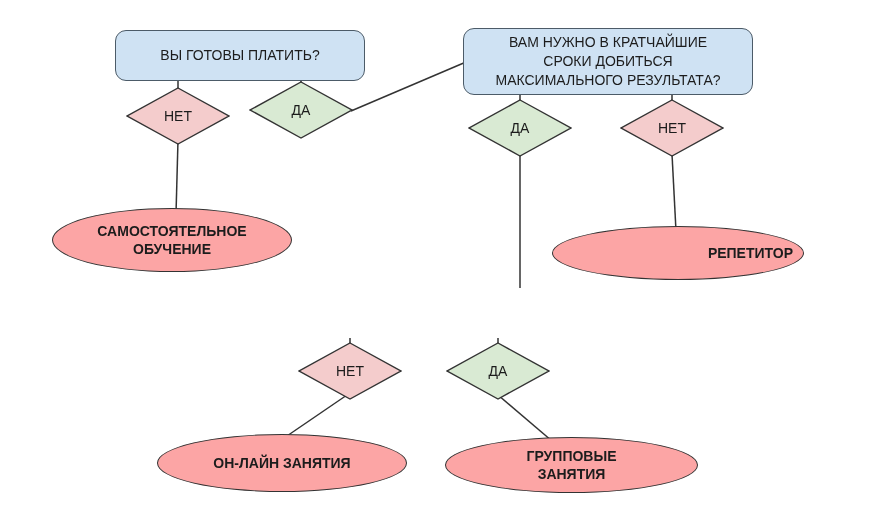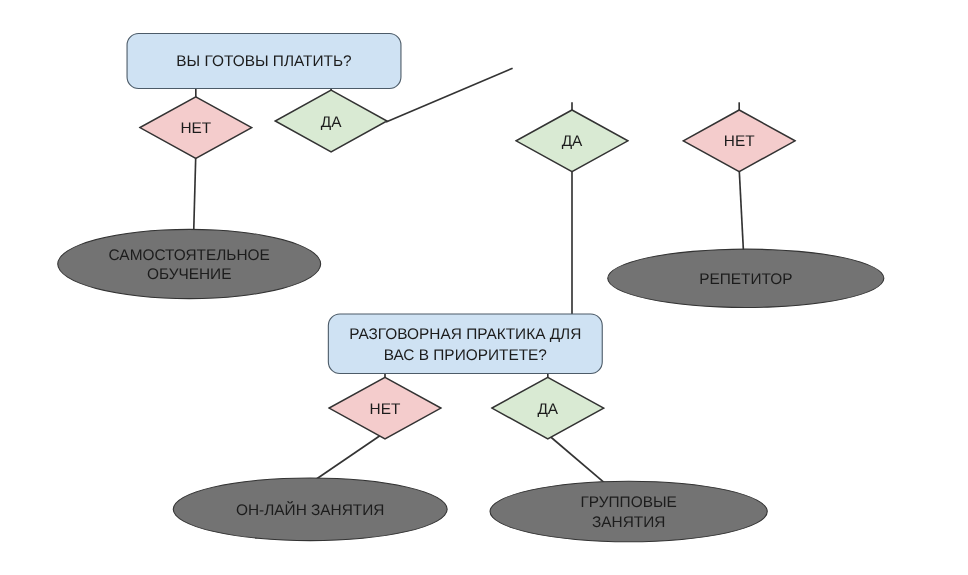--- a/index.html
+++ b/index.html
@@ -53,24 +53,24 @@
     left: 0; top: 0;
     width: 100%; height: 100%;
   }
   .diamond .label {
     position: relative;
     z-index: 1;
   }
   .diamond.no polygon { fill: #f4cccc; stroke: #333333; stroke-width: 1.4; }
   .diamond.yes polygon { fill: #d9ead3; stroke: #333333; stroke-width: 1.4; }
   .ellipse {
-    background: #737373;
+    background: #fca5a5;
     border: 1.5px solid #333333;
     border-radius: 50%;
-    font-weight: normal;
+    font-weight: bold;
     font-size: 14px;
     line-height: 1.3;
     white-space: pre-line;
     padding: 2px 10px;
   }
 </style>
 </head>
 <body>
 
 <div id="canvas">
@@ -87,25 +87,26 @@
     <line x1="350" y1="338" x2="350" y2="346"></line>
     <line x1="498" y1="338" x2="498" y2="346"></line>
     <line x1="347" y1="395" x2="284" y2="438"></line>
     <line x1="498" y1="395" x2="552" y2="441"></line>
   </svg>
 
   <div class="node qbox" style="left:115px; top:30px; width:250px; height:51px;">
     <span class="label">ВЫ ГОТОВЫ ПЛАТИТЬ?</span>
   </div>
 
+  <div class="node qbox" style="left:463px; top:28px; width:290px; height:67px;">
+    <span class="label">ВАМ НУЖНО В КРАТЧАЙШИЕ
+СРОКИ ДОБИТЬСЯ
+МАКСИМАЛЬНОГО РЕЗУЛЬТАТА?</span>
+  </div>
 
-  <div class="node qbox" style="left:298px; top:285px; width:250px; height:55px;">
-    <span class="label">РАЗГОВОРНАЯ ПРАКТИКА ДЛЯ
-ВАС В ПРИОРИТЕТЕ?</span>
-  </div>
 
   <div class="node diamond no" style="left:126px; top:87px; width:104px; height:58px;">
     <svg viewBox="0 0 104 58">
       <polygon points="52,1 102.8,29 52,57 1.2,29"></polygon>
     </svg>
     <span class="label">НЕТ</span>
   </div>
 
   <div class="node diamond yes" style="left:249px; top:81px; width:104px; height:58px;">
     <svg viewBox="0 0 104 58">
@@ -140,21 +141,21 @@
       <polygon points="52,1 102.8,29 52,57 1.2,29"></polygon>
     </svg>
     <span class="label">ДА</span>
   </div>
 
   <div class="node ellipse" style="left:52px; top:208px; width:240px; height:64px;">
     <span class="label">САМОСТОЯТЕЛЬНОЕ
 ОБУЧЕНИЕ</span>
   </div>
 
-  <div class="node ellipse" style="left:552px; top:226px; width:252px; height:54px;">
+  <div class="node ellipse" style="left:552px; top:226px; width:252px; height:54px;justify-content:flex-end;">
     <span class="label">РЕПЕТИТОР</span>
   </div>
 
   <div class="node ellipse" style="left:157px; top:434px; width:250px; height:58px;align-items:center;">
     <span class="label">ОН-ЛАЙН ЗАНЯТИЯ</span>
   </div>
 
   <div class="node ellipse" style="left:445px; top:437px; width:253px; height:56px;">
     <span class="label">ГРУППОВЫЕ
 ЗАНЯТИЯ</span>

